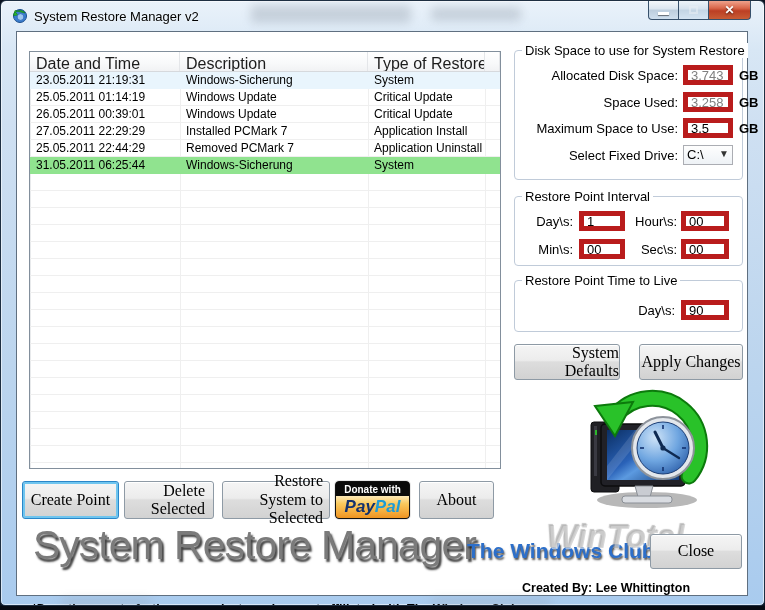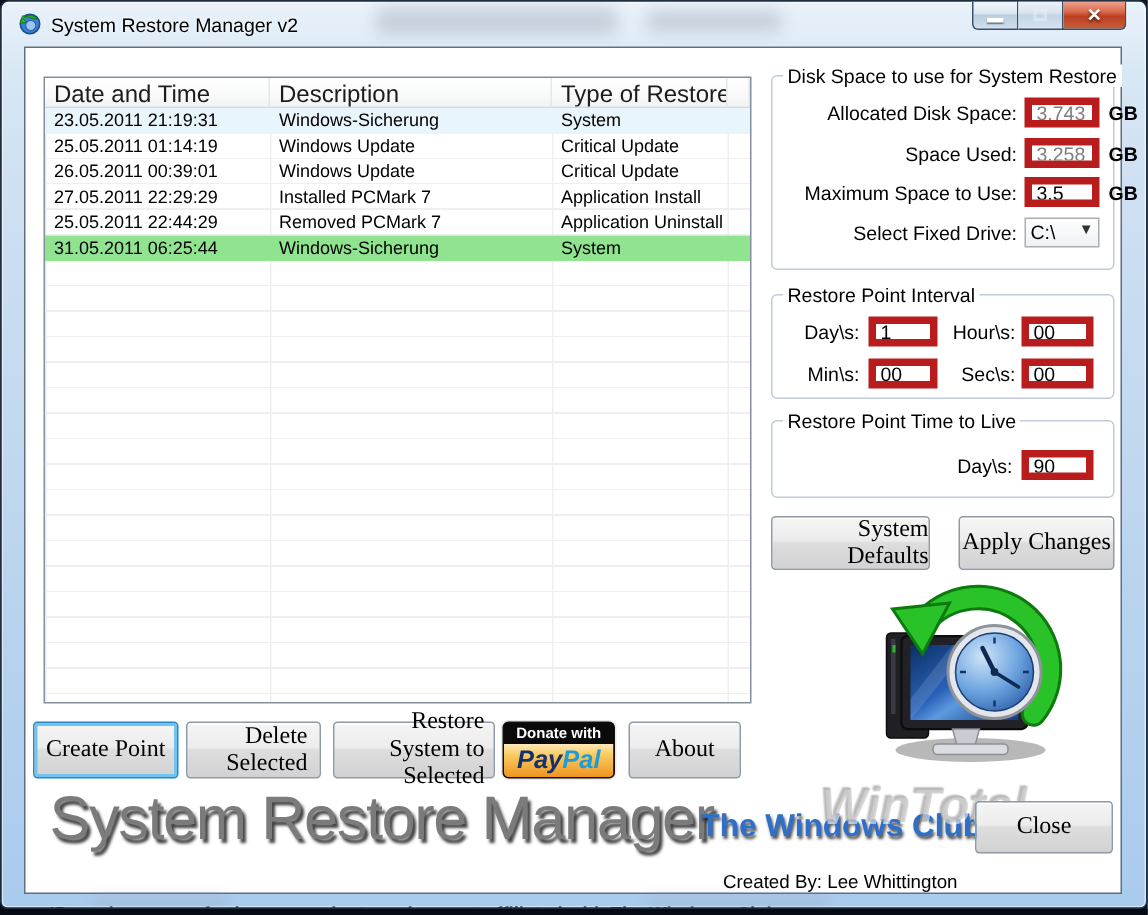--- a/index.html
+++ b/index.html
@@ -66,21 +66,21 @@
   .pp-bottom { flex:1; background:linear-gradient(180deg,#fde9b8 0%,#f9c95d 35%,#f4a939 75%,#ef9421 100%);
     display:flex; align-items:center; justify-content:center; font-size:17px; font-weight:bold; font-style:italic; }
   .pp-pay { color:#12316E; } .pp-pal { color:#1E9CD7; }
 
   
   .big-title { position:absolute; font-size:41px; color:#7b7b7b; letter-spacing:-1px; text-shadow:2px 3px 2px rgba(20,20,20,.8); white-space:nowrap; }
   .twc { position:absolute; font-size:21px; font-weight:bold; color:#2D6FC9; letter-spacing:0px; text-shadow:1px 2px 2px rgba(20,20,20,.75); white-space:nowrap; }
   .watermark { position:absolute; font-size:33px; font-weight:bold; font-style:italic; color:rgba(170,170,170,.45);
     text-shadow:1px 1px 0 rgba(255,255,255,.55), -1px -1px 1px rgba(90,90,90,.35); white-space:nowrap; }
   .footnote { position:absolute; font-size:12.5px; font-weight:600; color:#000; white-space:nowrap; }
-  .created-by { position:absolute; font-size:12.5px; font-weight:400; color:#000; white-space:nowrap; }
+  .created-by { position:absolute; font-size:12.5px; font-weight:700; color:#000; white-space:nowrap;margin-left:40px; }
 </style>
 </head>
 <body>
 
 <div class="window">
 
   <div class="titlebar">
     <div class="glass-blob" style="left:250px; top:4px; width:160px; height:18px;"></div>
     <div class="glass-blob" style="left:430px; top:6px; width:90px; height:14px;"></div>
     <svg class="app-icon" viewBox="0 0 16 16">

